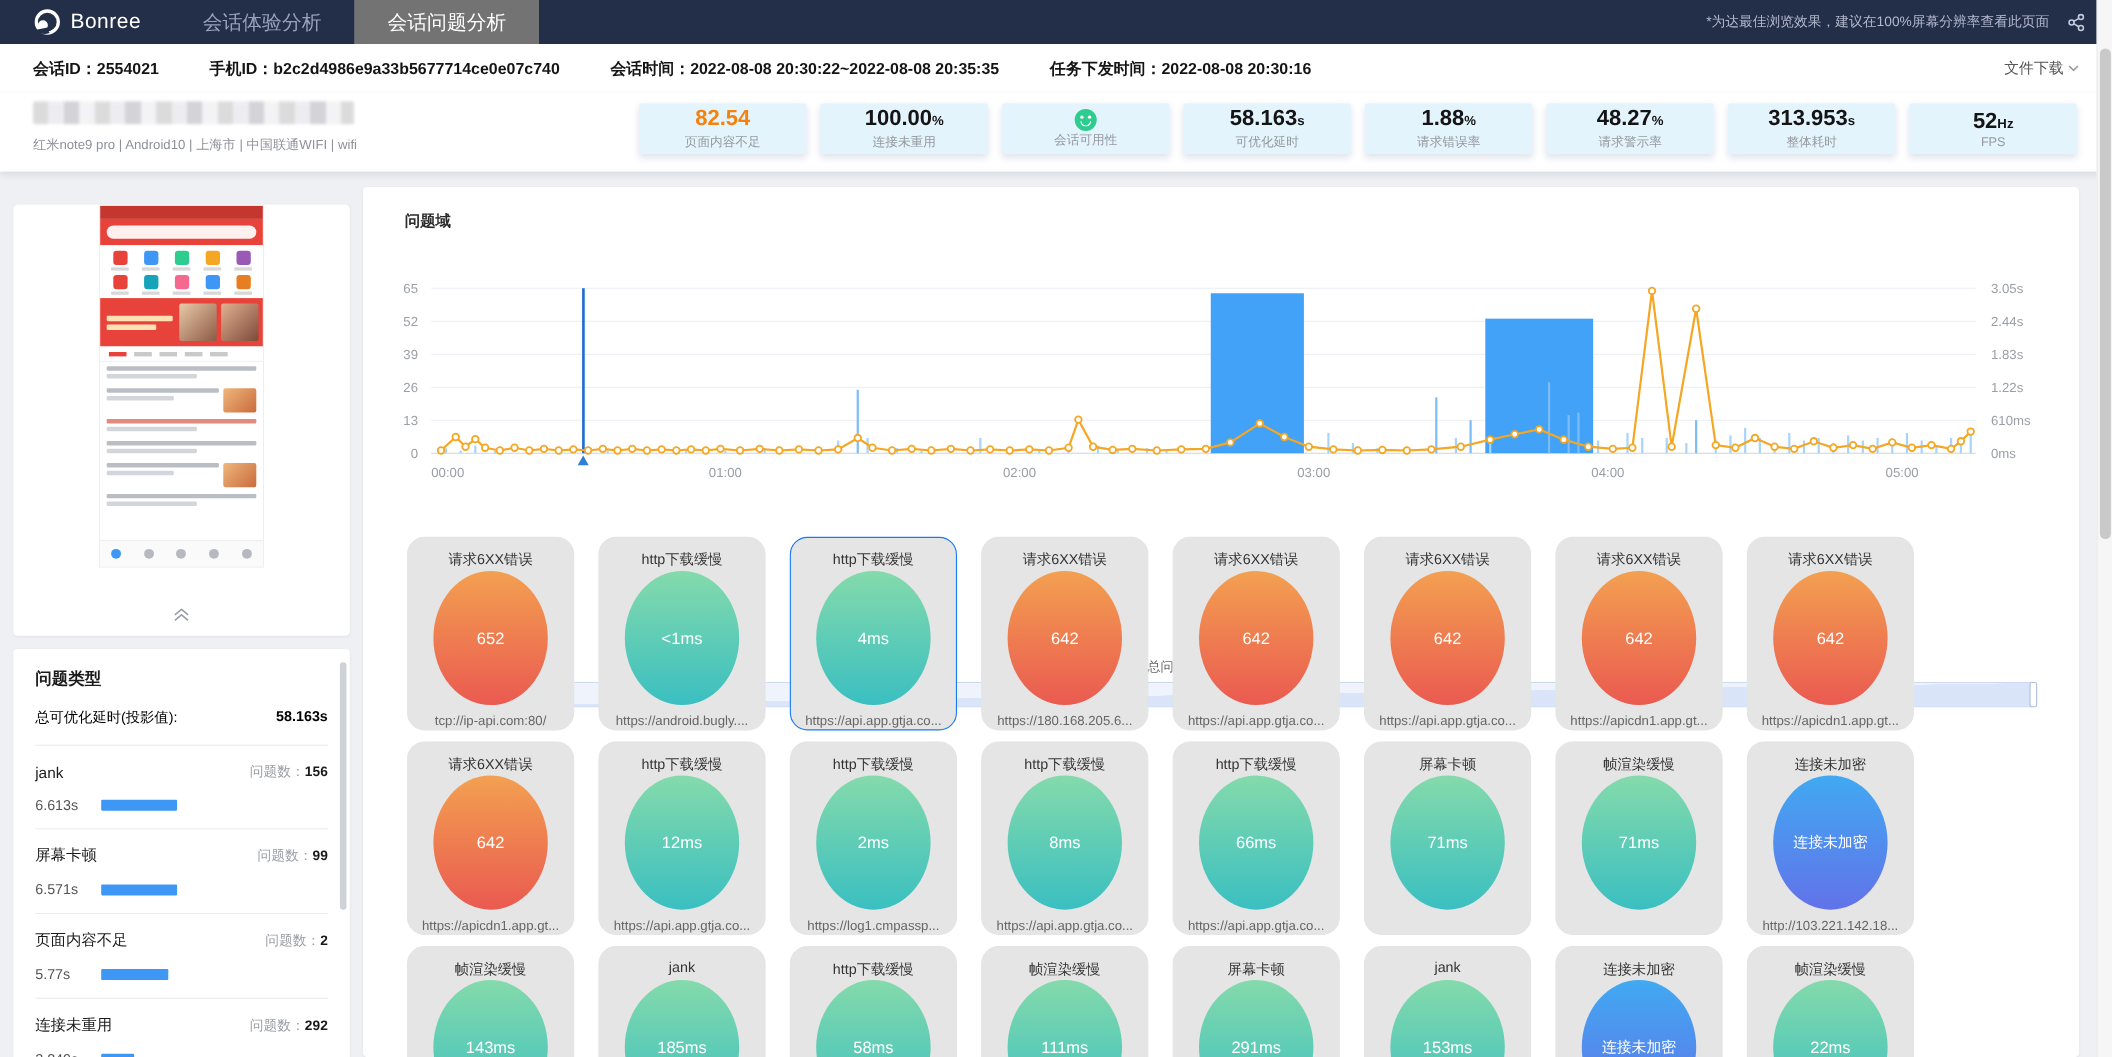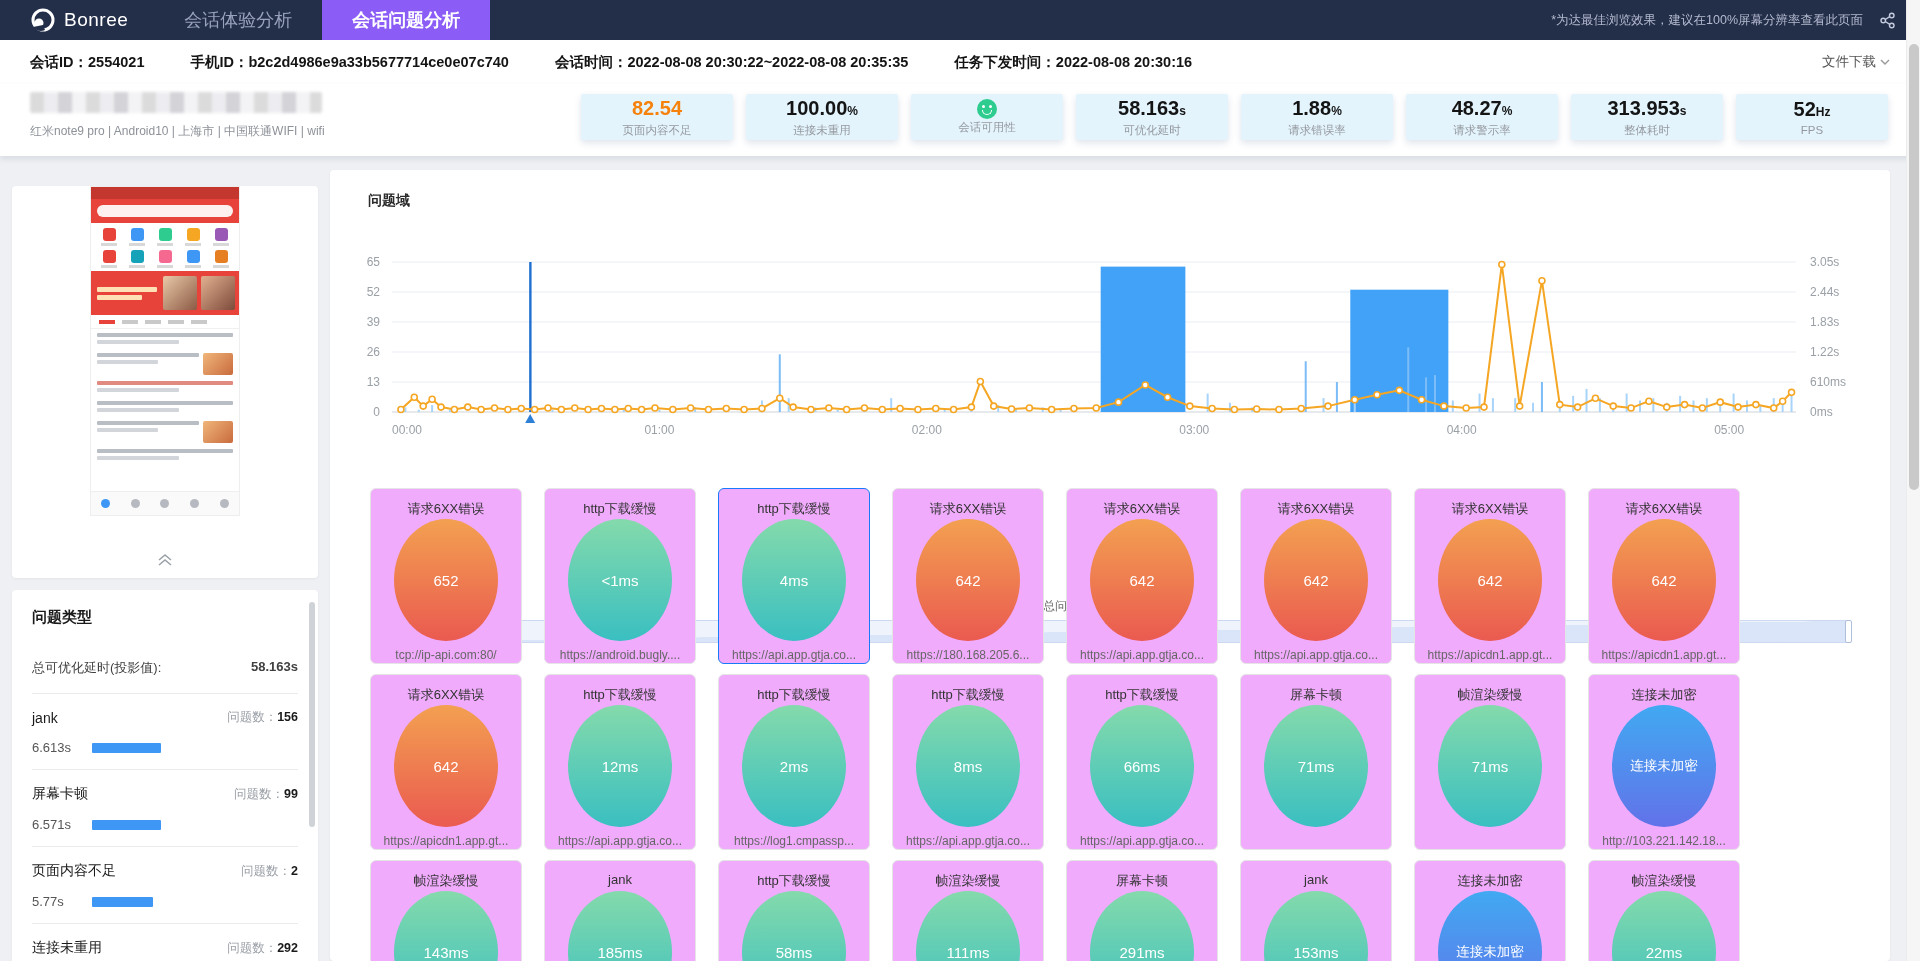--- a/index.html
+++ b/index.html
@@ -6,21 +6,21 @@
   html,body { width:1920px; height:961px; }
   body { font-family:"Liberation Sans","DejaVu Sans",sans-serif; background:#eef0f3; overflow:hidden; }
   .page { position:relative; width:1920px; height:961px; overflow:hidden; }
 
   
   .navbar { position:absolute; left:0; top:0; width:1920px; height:40px; background:#232e48; display:flex; align-items:stretch; }
   .brand { display:flex; align-items:center; gap:8px; padding:0 26px 0 30px; }
   .brand-name { color:#fff; font-size:19px; letter-spacing:.5px; }
   .tabs { display:flex; align-items:stretch; }
   .tab { display:flex; align-items:center; padding:0 30px; font-size:18px; color:#99a2bd; cursor:pointer; }
-  .tab.active { background:#8b5cf6; color:#fff; font-weight:bold; }
+  .tab.active { background:#737373; color:#fff; font-weight:normal; }
   .nav-right { margin-left:auto; display:flex; align-items:center; gap:16px; padding-right:24px; }
   .notice { color:#b3bacf; font-size:12.5px; }
 
   
   .info-bar { position:absolute; left:0; top:40px; width:1920px; height:44px; background:#fff; display:flex; align-items:center; padding:0 30px; }
   .info-field { margin-right:46px; font-size:14.5px; color:#141414; font-weight:bold; }
   .download { margin-left:auto; font-size:13.5px; color:#555; display:flex; align-items:center; gap:4px; cursor:pointer; }
 
   
   .stats-band { position:absolute; left:0; top:84px; width:1920px; height:72px; background:#fff; box-shadow:0 3px 6px rgba(20,40,80,.10); }
@@ -71,21 +71,21 @@
   .ph-row .lines i.short { width:60%; background:#d2d5da; }
   .ph-row .lines i.red { background:#e08a80; }
   .ph-row .thumb { width:30px; height:22px; background:linear-gradient(135deg,#f0b67a,#c96b3d); border-radius:2px; }
   .ph-nav { height:24px; background:#fafafa; border-top:1px solid #eee; display:flex; align-items:center; justify-content:space-around; }
   .ph-nav b { width:9px; height:9px; border-radius:50%; background:#b6bac0; }
   .ph-nav b.on { background:#3f97f5; }
   .collapse-btn { position:absolute; left:50%; transform:translateX(-50%); bottom:8px; color:#9aa0a8; cursor:pointer; }
 
   
   .types-title { font-size:15px; font-weight:bold; color:#1a1a1a; }
-  .total-row { display:flex; justify-content:space-between; margin-top:32px; font-size:13px; color:#404040; padding-bottom:16px; border-bottom:1px solid #ebebeb; }
+  .total-row { display:flex; justify-content:space-between; margin-top:16px; font-size:13px; color:#000000; padding-bottom:16px; border-bottom:1px solid #ebebeb; }
   .total-row b { font-weight:bold; }
   .type-item { padding:15px 0 14px; border-bottom:1px solid #ebebeb; }
   .ti-top { display:flex; justify-content:space-between; align-items:center; }
   .ti-name { font-size:14px; color:#1a1a1a; }
   .ti-count { font-size:12.5px; color:#9a9fa6; }
   .ti-count b { color:#1a1a1a; font-weight:bold; }
   .ti-bottom { display:flex; align-items:center; gap:16px; margin-top:14px; }
   .ti-time { font-size:13px; color:#555; min-width:44px; }
   .ti-bar { height:10px; background:#3f97f5; border-radius:1px; }
   .panel-scrollbar { position:absolute; right:3px; top:12px; width:6px; height:225px; background:#cfd2d6; border-radius:3px; }
@@ -99,21 +99,21 @@
   .legend-dot { width:10px; height:10px; border-radius:50%; }
   .dz { position:absolute; left:58px; top:450px; width:1462px; height:23px; background:#eef3fc; border:1px solid #ccd9f0; border-radius:3px; }
   .dz-fill { position:absolute; left:1px; right:1px; top:0; bottom:0;
       background:linear-gradient(to bottom right, transparent 49.6%, #d7e3f8 50%); opacity:.9; }
   .dz-handle { position:absolute; top:-1px; width:7px; height:23px; background:#fff; border:1px solid #aebedd; border-radius:2px; }
   .dz-handle.left { left:-3px; } .dz-handle.right { right:-3px; }
 
   
   .cards-grid { position:absolute; left:40px; top:318px; width:1375px; display:grid;
       grid-template-columns:repeat(8,152px); grid-auto-rows:176px; column-gap:22px; row-gap:10px; }
-  .p-card { border:1px solid #e4e4e4; border-radius:6px; background:#f0abfc; text-align:center; cursor:pointer; overflow:hidden; }
+  .p-card { border:1px solid #e4e4e4; border-radius:16px; background:#e5e5e5; text-align:center; cursor:pointer; overflow:hidden; }
   .p-card.selected { border:1px solid #187af8; }
   .p-title { font-size:13px; color:#333; margin-top:11px; height:16px; }
   .p-circle { width:104px; height:122px; border-radius:50%; margin:3px auto 0; display:flex; align-items:center; justify-content:center; }
   .p-circle span { color:#fff; font-size:15px; }
   .p-circle.insecure span { font-size:13.5px; }
   .p-circle.error { background:linear-gradient(180deg,#f3a051,#ea5a50); }
   .p-circle.slow { background:linear-gradient(180deg,#84daab,#3abfc1); }
   .p-circle.insecure { background:linear-gradient(180deg,#41a9f2,#6272e9); }
   .p-url { font-size:12px; color:#666; margin-top:7px; padding:0 8px; white-space:nowrap; overflow:hidden; text-overflow:ellipsis; }
 

